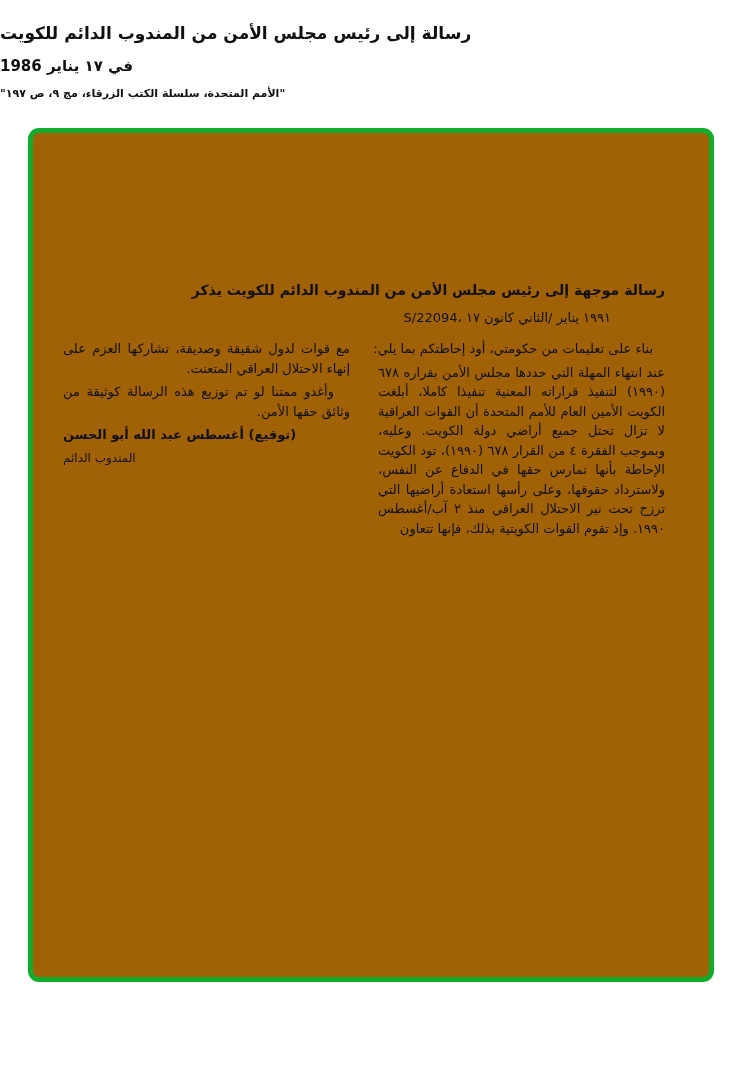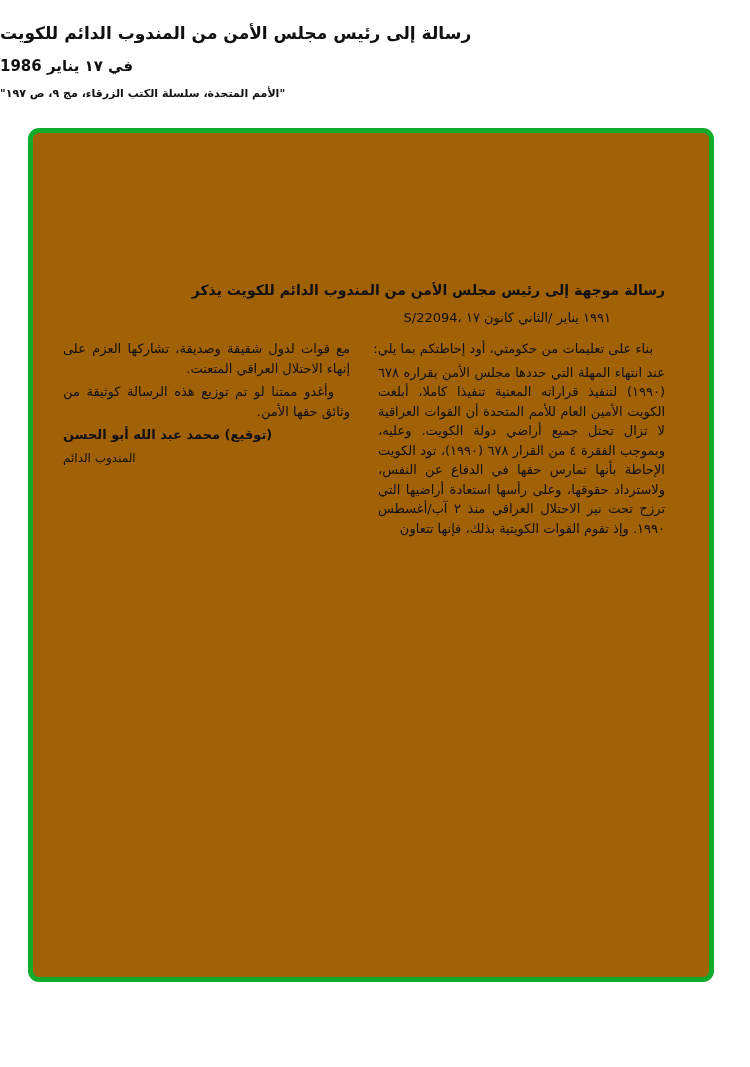--- a/index.html
+++ b/index.html
@@ -76,19 +76,19 @@
     <div class="cols">
 
       <div class="col">
         <p class="salut">بناء على تعليمات من حكومتي، أود إحاطتكم بما يلي:</p>
         <p>عند انتهاء المهلة التي حددها مجلس الأمن بقراره ٦٧٨ (١٩٩٠) لتنفيذ قراراته المعنية تنفيذا كاملا، أبلغت الكويت الأمين العام للأمم المتحدة أن القوات العراقية لا تزال تحتل جميع أراضي دولة الكويت. وعليه، وبموجب الفقرة ٤ من القرار ٦٧٨ (١٩٩٠)، تود الكويت الإحاطة بأنها تمارس حقها في الدفاع عن النفس، ولاسترداد حقوقها، وعلى رأسها استعادة أراضيها التي ترزح تحت نير الاحتلال العراقي منذ ٢ آب/أغسطس ١٩٩٠. وإذ تقوم القوات الكويتية بذلك، فإنها تتعاون</p>
       </div>
 
       <div class="col">
         <p>مع قوات لدول شقيقة وصديقة، تشاركها العزم على إنهاء الاحتلال العراقي المتعنت.</p>
         <p class="ind">وأغدو ممتنا لو تم توزيع هذه الرسالة كوثيقة من وثائق حقها الأمن.</p>
-        <div class="sig">(توقيع) محمد عبد الله أبو الحسن</div>
+        <div class="sig">(توقيع) أغسطس عبد الله أبو الحسن</div>
         <div class="sigtitle">المندوب الدائم</div>
       </div>
 
     </div>
   </div>
 </div>
 
 </body></html>

